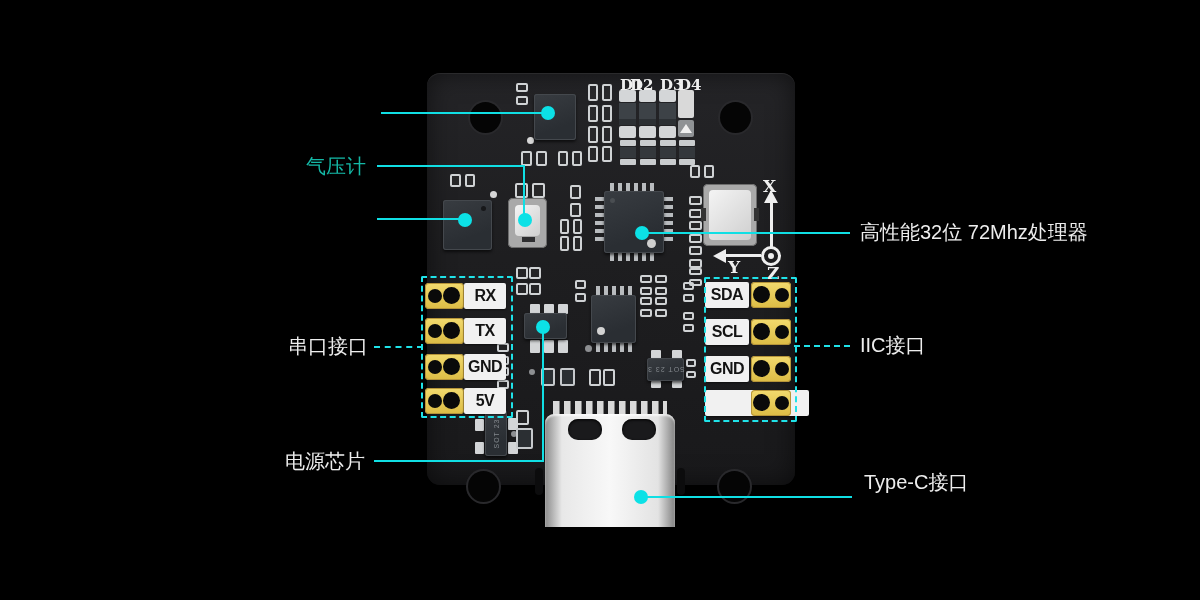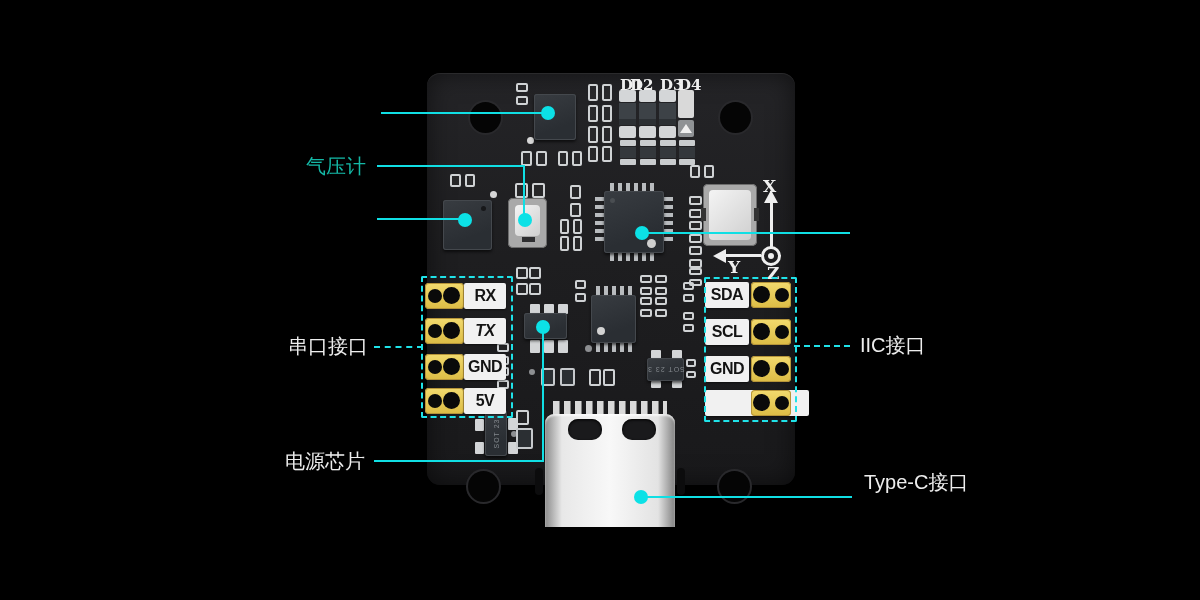--- a/index.html
+++ b/index.html
@@ -354,21 +354,21 @@
 
   <div class="ystrip" style="left:425px;top:283px;width:39px;">
     <div class="phole" style="left:3px;top:6px;width:14px;height:14px;"></div>
       <div class="phole" style="left:18px;top:4px;width:17px;height:17px;"></div>
     </div>
   <div class="plabel" style="left:464px;top:283px;width:42px;">RX</div>
   <div class="ystrip" style="left:425px;top:318px;width:39px;">
     <div class="phole" style="left:3px;top:6px;width:14px;height:14px;"></div>
       <div class="phole" style="left:18px;top:4px;width:17px;height:17px;"></div>
     </div>
-  <div class="plabel" style="left:464px;top:318px;width:42px;font-style:italic;">TX</div>
+  <div class="plabel" style="left:464px;top:318px;width:42px;">TX</div>
   <div class="ystrip" style="left:425px;top:354px;width:39px;">
     <div class="phole" style="left:3px;top:6px;width:14px;height:14px;"></div>
       <div class="phole" style="left:18px;top:4px;width:17px;height:17px;"></div>
     </div>
   <div class="plabel" style="left:464px;top:354px;width:42px;">GND</div>
   <div class="ystrip" style="left:425px;top:388px;width:39px;">
     <div class="phole" style="left:3px;top:6px;width:14px;height:14px;"></div>
       <div class="phole" style="left:18px;top:4px;width:17px;height:17px;"></div>
     </div>
   <div class="plabel" style="left:464px;top:388px;width:42px;">5V</div>
@@ -414,18 +414,19 @@
   <div class="cdash" style="left:794px;top:345px;width:56px;"></div>
 
   <div class="cline" style="left:542px;top:330px;width:2px;height:132px;"></div>
   <div class="cline" style="left:374px;top:460px;width:170px;height:2px;"></div>
   <div class="cdot" style="left:536px;top:320px;"></div>
 
   <div class="cline" style="left:647px;top:496px;width:205px;height:2px;"></div>
   <div class="cdot" style="left:634px;top:490px;"></div>
 
   <div class="lbl teal" style="right:834px;top:155px;">气压计</div>
+  <div class="lbl" style="left:860px;top:221px;">高性能32位 72Mhz处理器</div>
   <div class="lbl" style="right:832px;top:335px;">串口接口</div>
   <div class="lbl" style="left:860px;top:334px;">IIC接口</div>
   <div class="lbl" style="right:835px;top:450px;">电源芯片</div>
   <div class="lbl" style="left:864px;top:471px;">Type-C接口</div>
 
 </div>
 
 </body></html>

